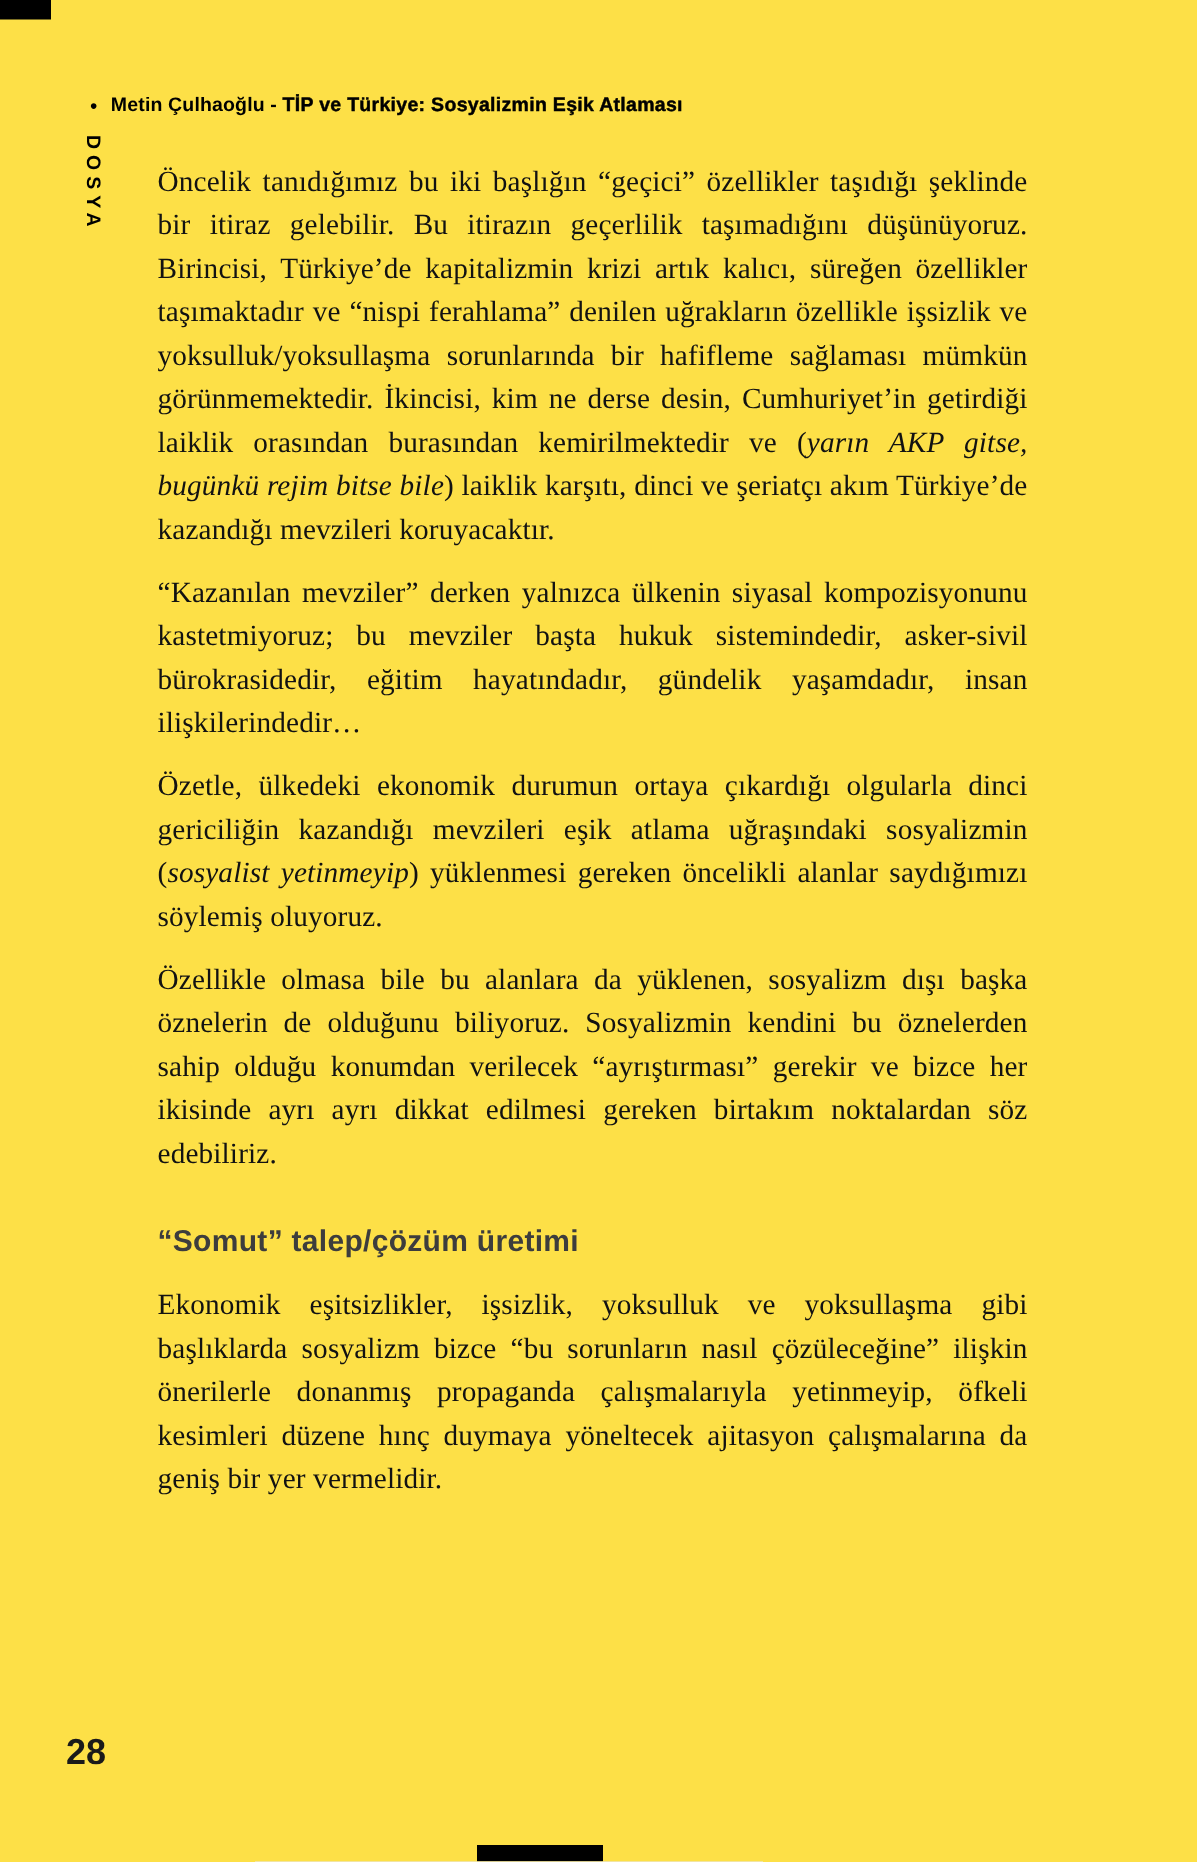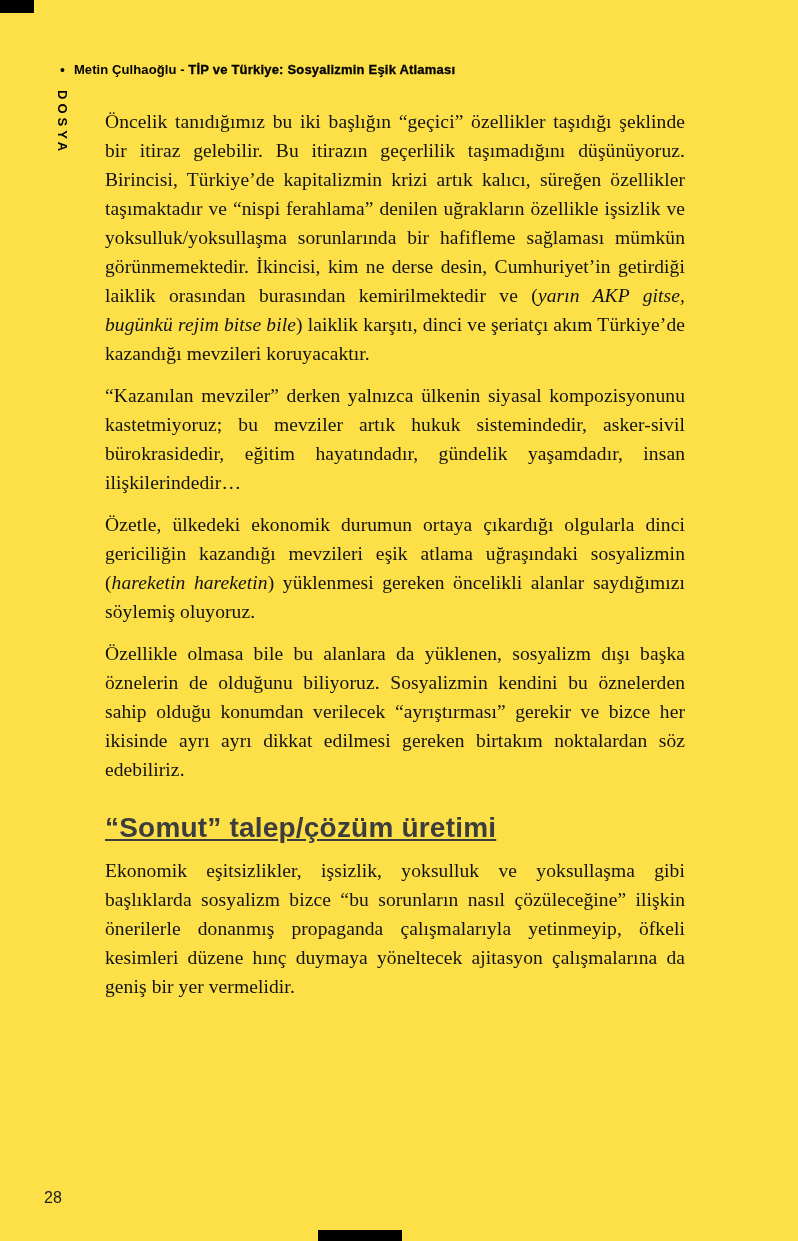--- a/index.html
+++ b/index.html
@@ -86,37 +86,36 @@
   }
   .content p {
     margin: 0 0 13px 0;
   }
   .content .it {
     font-style: italic;
   }
   .content .subhead {
     font-family: "Liberation Sans", sans-serif;
     font-weight: 700;
-    font-size: 28px;
+    font-size: 20px;
     line-height: 28px;
     color: #3d3d3d;
     text-align: left;
     letter-spacing: 0.2px;
     margin: 30px 0 14px 0;
-    text-decoration: underline;
   }
 
   
   .folio {
     position: absolute;
     left: 44px;
-    top: 1189px;
+    top: 1155px;
     font-family: "Liberation Sans", sans-serif;
-    font-weight: 400;
-    font-size: 16px;
+    font-weight: 700;
+    font-size: 24px;
     color: #1a1a1a;
   }
 </style>
 </head>
 <body>
 
 <div class="page">
 
   <div class="trim-top"></div>
   <div class="trim-bottom"></div>
@@ -125,23 +124,23 @@
     <span class="bullet">•</span><span class="author">Metin Çulhaoğlu - </span><span class="book-title">TİP ve Türkiye: Sosyalizmin Eşik Atlaması</span>
   </header>
 
   <div class="dosya">DOSYA</div>
 
   <main class="content">
 
 
     <p><span>Öncelik tanıdığımız bu iki başlığın “geçici” özellikler taşıdığı şeklinde bir itiraz gelebilir. Bu itirazın geçerlilik taşımadığını düşünüyoruz. Birincisi, Türkiye’de kapitalizmin krizi artık kalıcı, süreğen özellikler taşımaktadır ve “nispi ferahlama” denilen uğrakların özellikle işsizlik ve yoksulluk/yoksullaşma sorunlarında bir hafifleme sağlaması mümkün görünmemektedir. İkincisi, kim ne derse desin, Cumhuriyet’in getirdiği laiklik orasından burasından kemirilmektedir ve (</span><span class="it">yarın AKP gitse, bugünkü rejim bitse bile</span><span>) laiklik karşıtı, dinci ve şeriatçı akım Türkiye’de kazandığı mevzileri koruyacaktır.</span></p>
 
-    <p>“Kazanılan mevziler” derken yalnızca ülkenin siyasal kompozisyonunu kastetmiyoruz; bu mevziler artık hukuk sistemindedir, asker-sivil bürokrasidedir, eğitim hayatındadır, gündelik yaşamdadır, insan ilişkilerindedir…</p>
+    <p>“Kazanılan mevziler” derken yalnızca ülkenin siyasal kompozisyonunu kastetmiyoruz; bu mevziler başta hukuk sistemindedir, asker-sivil bürokrasidedir, eğitim hayatındadır, gündelik yaşamdadır, insan ilişkilerindedir…</p>
 
-    <p><span>Özetle, ülkedeki ekonomik durumun ortaya çıkardığı olgularla dinci gericiliğin kazandığı mevzileri eşik atlama uğraşındaki sosyalizmin (</span><span class="it">hareketin hareketin</span><span>) yüklenmesi gereken öncelikli alanlar saydığımızı söylemiş oluyoruz.</span></p>
+    <p><span>Özetle, ülkedeki ekonomik durumun ortaya çıkardığı olgularla dinci gericiliğin kazandığı mevzileri eşik atlama uğraşındaki sosyalizmin (</span><span class="it">sosyalist yetinmeyip</span><span>) yüklenmesi gereken öncelikli alanlar saydığımızı söylemiş oluyoruz.</span></p>
 
     <p>Özellikle olmasa bile bu alanlara da yüklenen, sosyalizm dışı başka öznelerin de olduğunu biliyoruz. Sosyalizmin kendini bu öznelerden sahip olduğu konumdan verilecek “ayrıştırması” gerekir ve bizce her ikisinde ayrı ayrı dikkat edilmesi gereken birtakım noktalardan söz edebiliriz.</p>
 
     <h2 class="subhead">“Somut” talep/çözüm üretimi</h2>
 
     <p>Ekonomik eşitsizlikler, işsizlik, yoksulluk ve yoksullaşma gibi başlıklarda sosyalizm bizce “bu sorunların nasıl çözüleceğine” ilişkin önerilerle donanmış propaganda çalışmalarıyla yetinmeyip, öfkeli kesimleri düzene hınç duymaya yöneltecek ajitasyon çalışmalarına da geniş bir yer vermelidir.</p>
 
   </main>
 
   <div class="folio">28</div>

